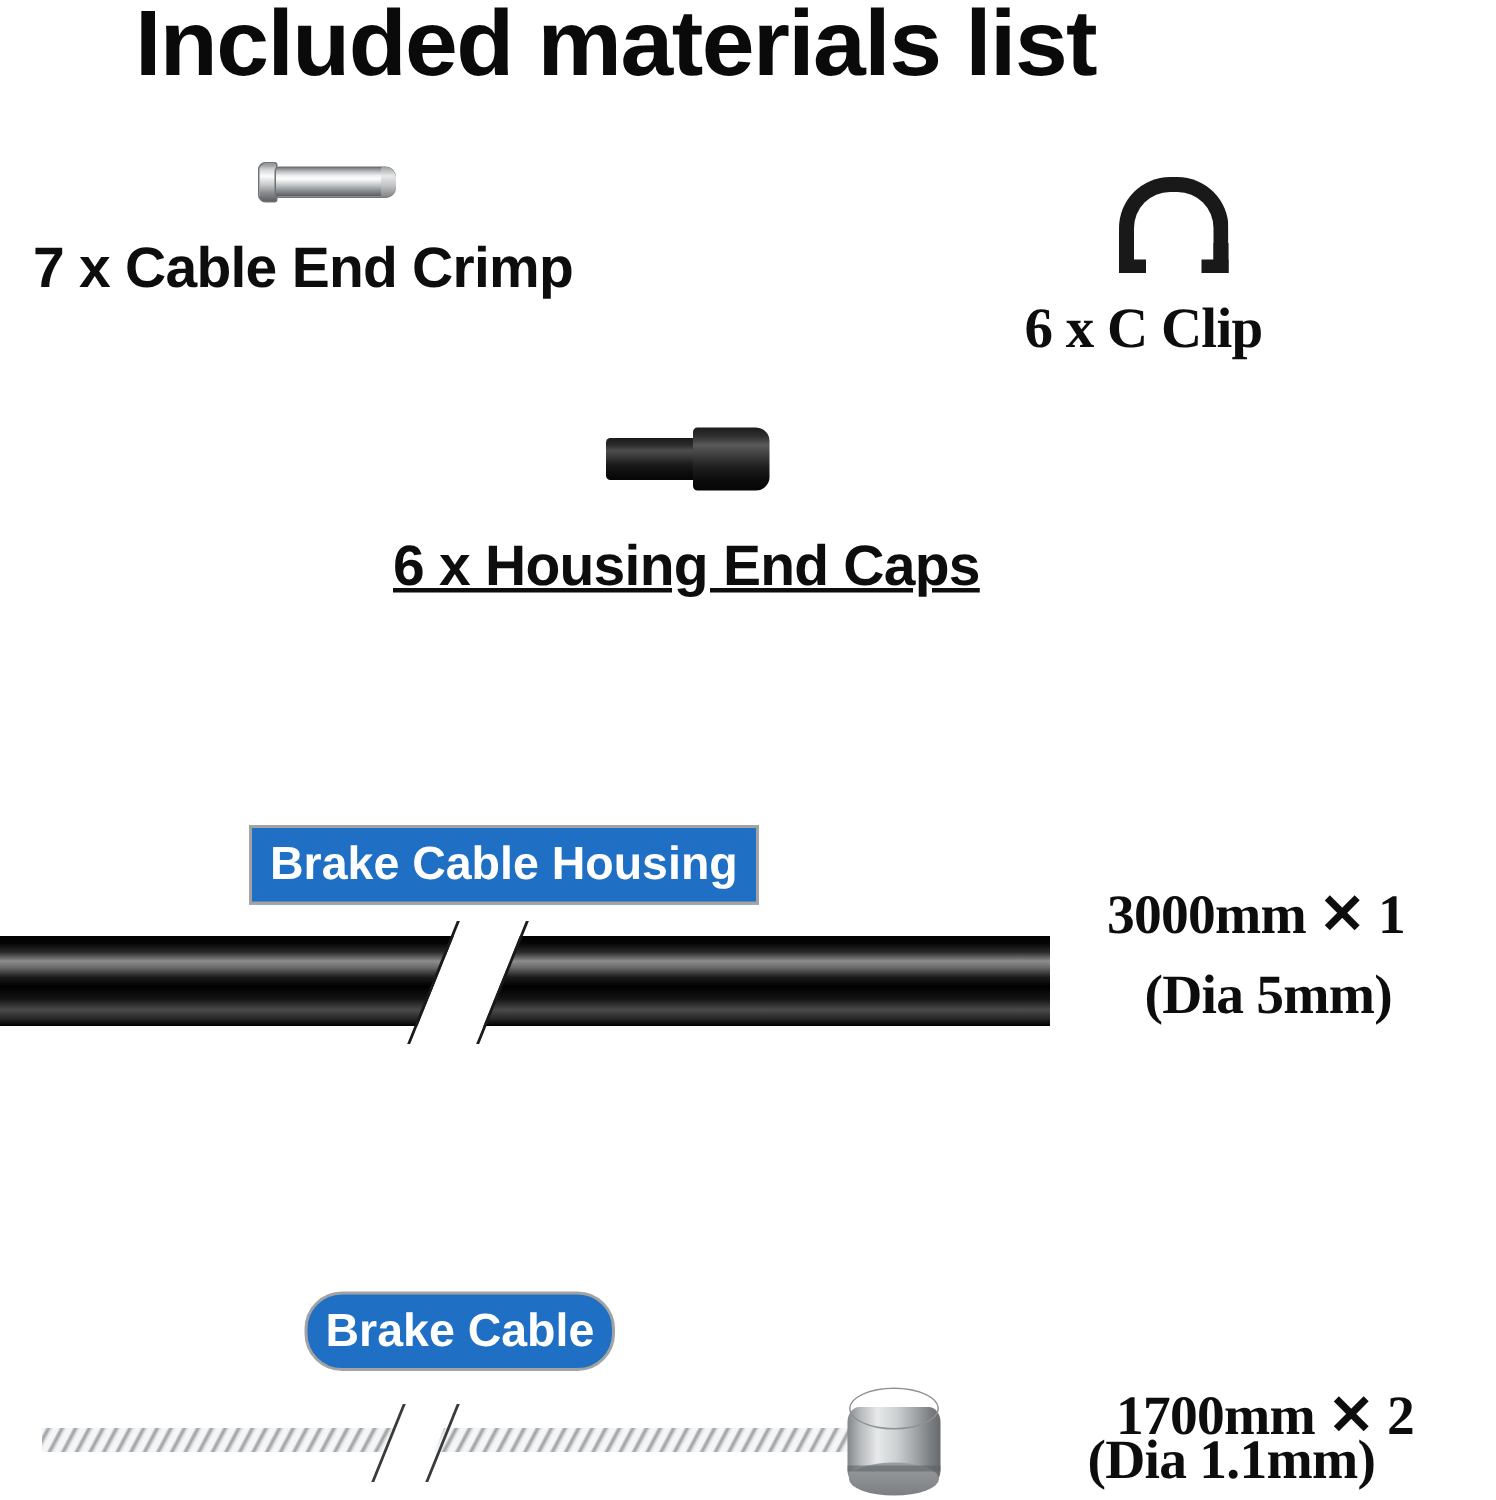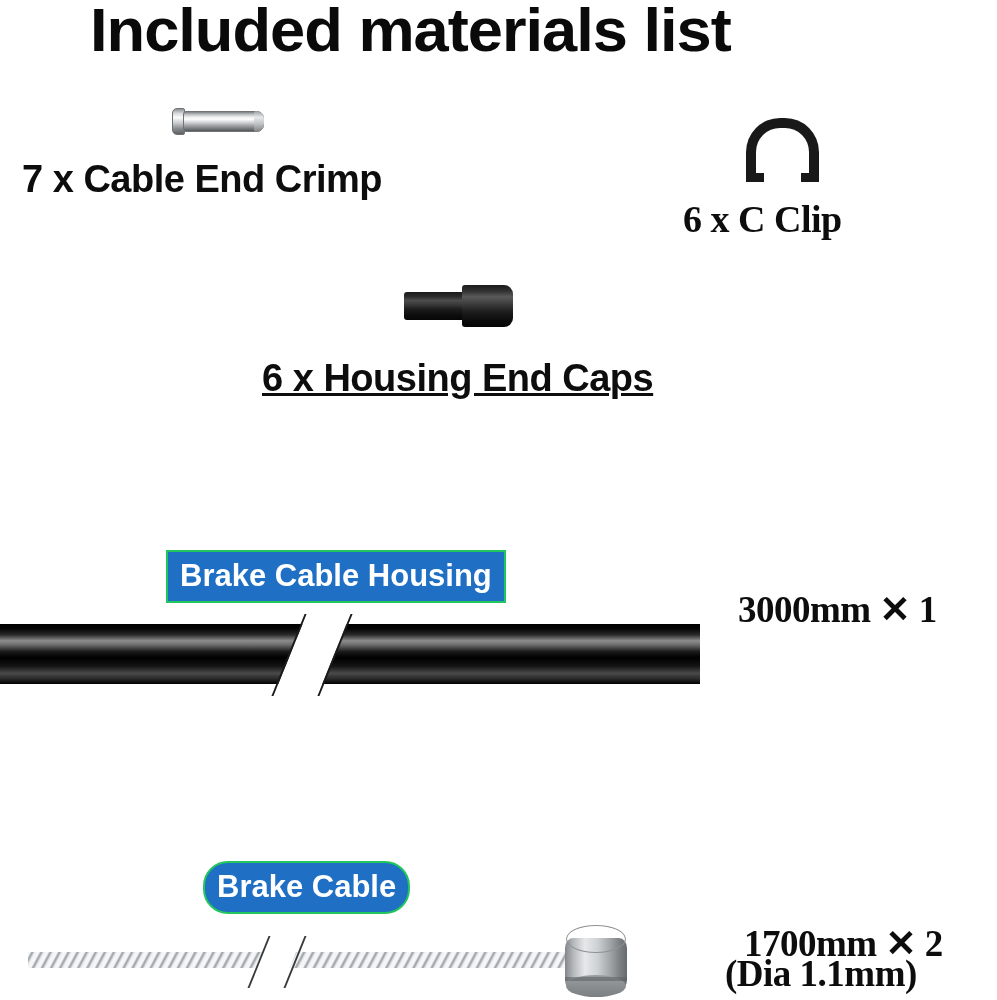--- a/index.html
+++ b/index.html
@@ -48,21 +48,21 @@
     font-size: 37px;
     letter-spacing: -0.5px;
     color: #0d0d0d;
     white-space: nowrap;
   }
 
   
   .badge {
     position: absolute;
     background: #1f6fc4;
-    border: 2px solid #22c55e;
+    border: 2px solid #a3a3a3;
     color: #ffffff;
     font-family: "Liberation Sans", sans-serif;
     font-weight: 700;
     font-size: 31px;
     letter-spacing: 0px;
     line-height: 1;
     padding: 8px 12px 10px 12px;
     white-space: nowrap;
     box-sizing: border-box;
   }
@@ -334,20 +334,21 @@
   <div class="badge" style="left:166px; top:550px;">Brake Cable Housing</div>
 
   <div class="housing-wrap">
     <div class="housing-tube"></div>
     <div class="break-gap" style="left:290px; width:44px;"></div>
     <div class="break-line" style="left:288px; top:-10px; height:82px;"></div>
     <div class="break-line" style="left:334px; top:-10px; height:82px;"></div>
   </div>
 
   <div class="measure" style="left:738px; top:588px;">3000mm ✕ 1</div>
+  <div class="measure" style="left:763px; top:642px;">(Dia 5mm)</div>
 
   <div class="badge" style="left:203px; top:861px;border-radius:25px;">Brake Cable</div>
 
   <div class="cable-wrap">
     <div class="cable-strand"></div>
     <div class="cable-gap" style="left:232px; width:32px;"></div>
     <div class="cable-line" style="left:230px; top:-16px; height:52px;"></div>
     <div class="cable-line" style="left:266px; top:-16px; height:52px;"></div>
   </div>
 

